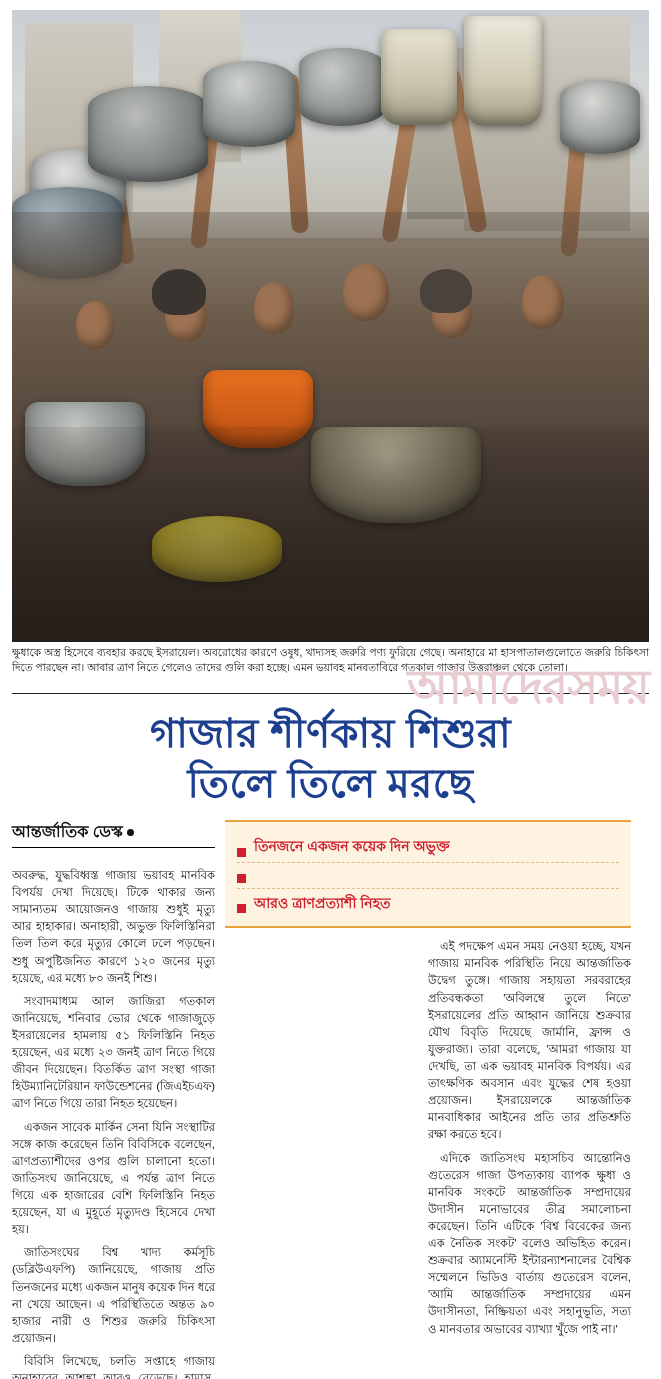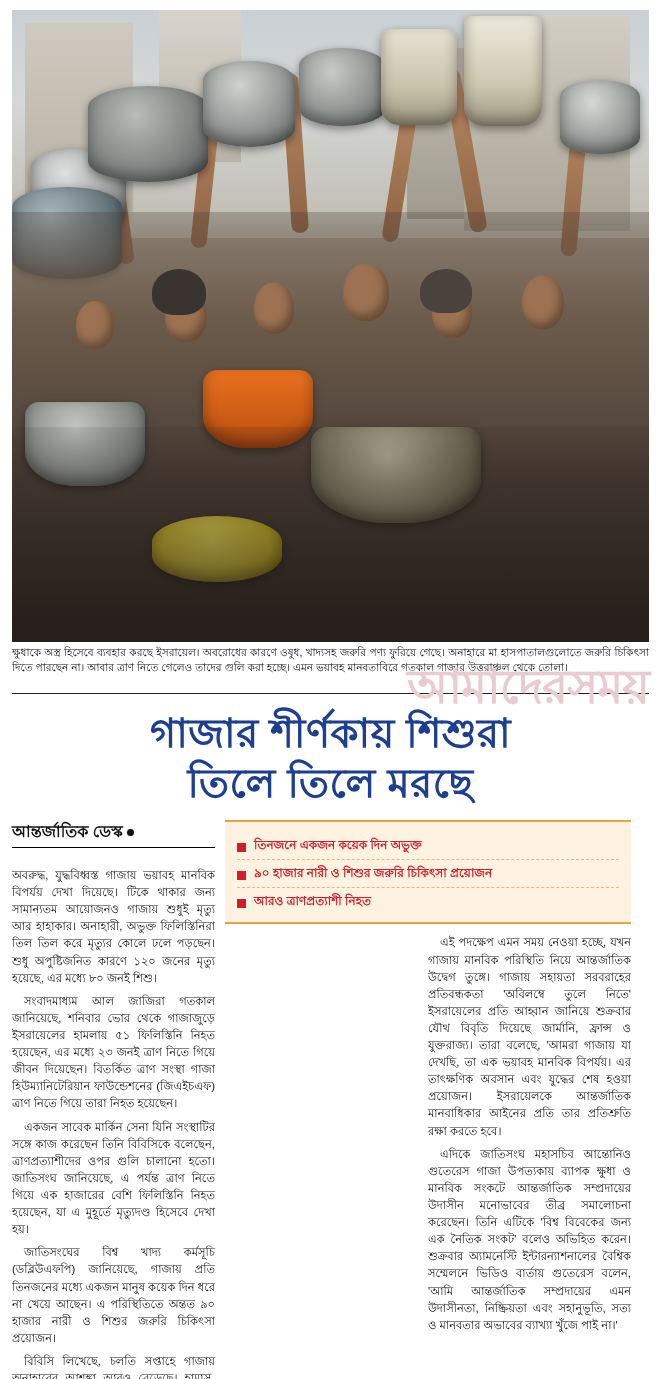--- a/index.html
+++ b/index.html
@@ -160,24 +160,24 @@
     width: 406px;
     background: #fdf3e0;
     border-top: 2px solid #e8a33d;
     border-bottom: 2px solid #e8a33d;
     padding: 10px 12px 8px 12px;
     box-sizing: border-box;
     margin-bottom: 10px;
   }
   .bullet {
     display: flex;
-    align-items: flex-start;
+    align-items: flex-end;
     color: #cf1f2e;
     font-weight: bold;
-    font-size: 12px;
+    font-size: 14px;
     line-height: 1.4;
     padding: 5px 0;
   }
   .bullet + .bullet { border-top: 1px dashed #e2b98a; }
   .bullet .sq {
     width: 9px; height: 9px;
     background: #cf1f2e;
     margin: 6px 8px 0 0;
     flex: 0 0 auto;
   }
@@ -253,21 +253,20 @@
     </div>
 
     <div style="width:416px;">
       <div class="bulletbox">
         <div class="bullet">
           <span class="sq"></span>
           <span>তিনজনে একজন কয়েক দিন অভুক্ত</span>
         </div>
         <div class="bullet">
           <span class="sq"></span>
-          <span>৯০ হাজার নারী ও শিশুর জরুরি চিকিৎসা প্রয়োজন</span>
         </div>
         <div class="bullet">
           <span class="sq"></span>
           <span>আরও ত্রাণপ্রত্যাশী নিহত</span>
         </div>
       </div>
 
       <div class="col col3" style="width:203px;margin-left:203px;">
         <p>এই পদক্ষেপ এমন সময় নেওয়া হচ্ছে, যখন গাজায় মানবিক পরিস্থিতি নিয়ে আন্তর্জাতিক উদ্বেগ তুঙ্গে। গাজায় সহায়তা সরবরাহের প্রতিবন্ধকতা 'অবিলম্বে তুলে নিতে' ইসরায়েলের প্রতি আহ্বান জানিয়ে শুক্রবার যৌথ বিবৃতি দিয়েছে জার্মানি, ফ্রান্স ও যুক্তরাজ্য। তারা বলেছে, 'আমরা গাজায় যা দেখছি, তা এক ভয়াবহ মানবিক বিপর্যয়। এর তাৎক্ষণিক অবসান এবং যুদ্ধের শেষ হওয়া প্রয়োজন। ইসরায়েলকে আন্তর্জাতিক মানবাধিকার আইনের প্রতি তার প্রতিশ্রুতি রক্ষা করতে হবে।</p>
         <p>এদিকে জাতিসংঘ মহাসচিব আন্তোনিও গুতেরেস গাজা উপত্যকায় ব্যাপক ক্ষুধা ও মানবিক সংকটে আন্তর্জাতিক সম্প্রদায়ের উদাসীন মনোভাবের তীব্র সমালোচনা করেছেন। তিনি এটিকে 'বিশ্ব বিবেকের জন্য এক নৈতিক সংকট' বলেও অভিহিত করেন। শুক্রবার অ্যামনেস্টি ইন্টারন্যাশনালের বৈশ্বিক সম্মেলনে ভিডিও বার্তায় গুতেরেস বলেন, 'আমি আন্তর্জাতিক সম্প্রদায়ের এমন উদাসীনতা, নিষ্ক্রিয়তা এবং সহানুভূতি, সত্য ও মানবতার অভাবের ব্যাখ্যা খুঁজে পাই না।'</p>

